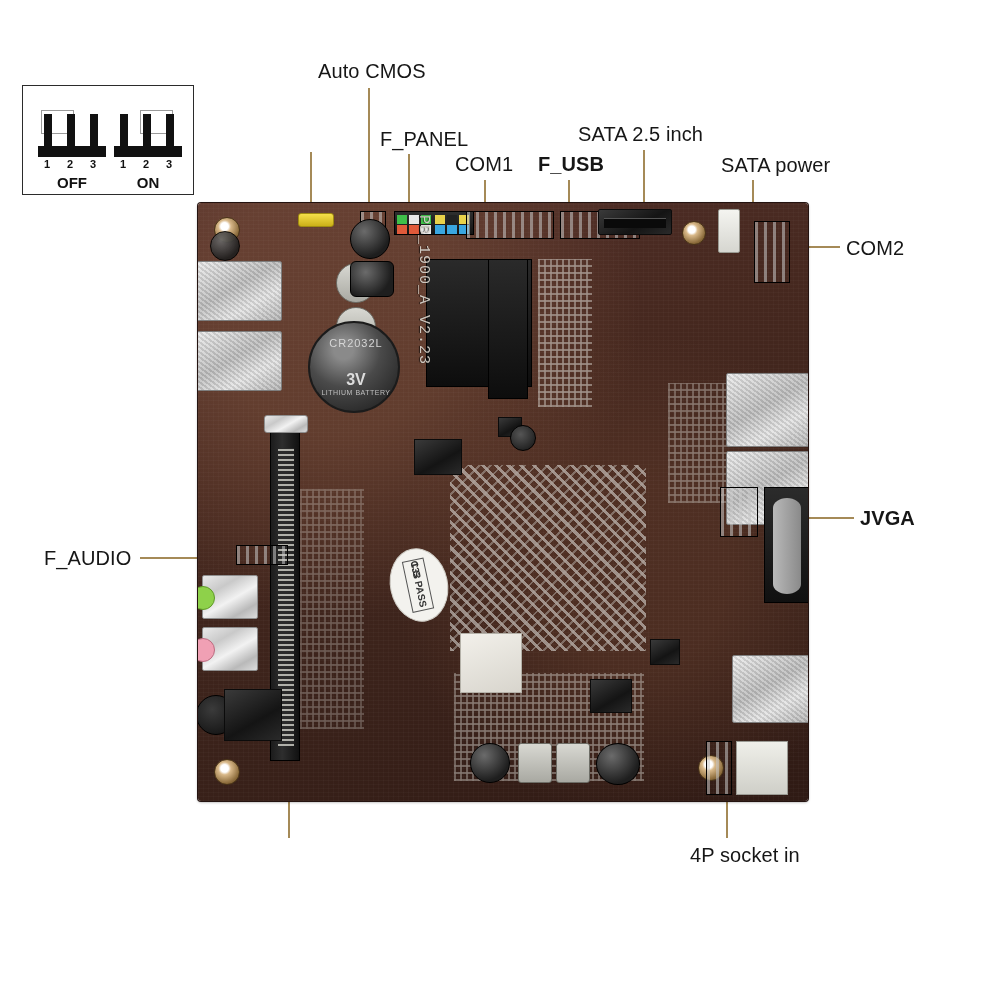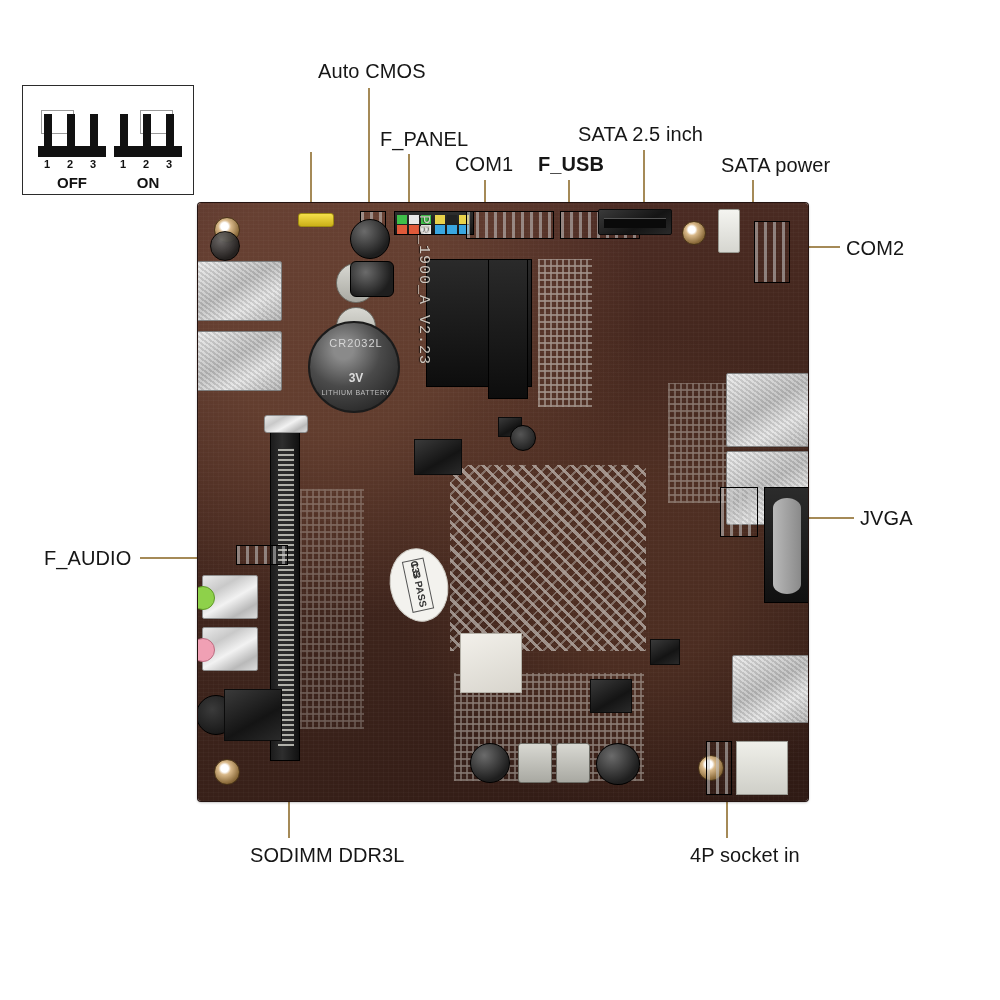--- a/index.html
+++ b/index.html
@@ -171,24 +171,23 @@
   <div class="label" style="left:318px;top:58px;">Auto CMOS</div>
 
 
   <div class="label" style="left:380px;top:126px;">F_PANEL</div>
   <div class="label" style="left:455px;top:151px;">COM1</div>
   <div class="label" style="left:538px;top:151px;font-weight:bold;">F_USB</div>
   <div class="label" style="left:578px;top:121px;">SATA 2.5 inch</div>
   <div class="label" style="left:698px;top:152px;margin-left:23px;">SATA power</div>
 
   <div class="label" style="left:846px;top:235px;">COM2</div>
-  <div class="label" style="left:860px;top:505px;">JVGA</div>
+  <div class="label" style="left:860px;top:505px;font-weight:bold;">JVGA</div>
   <div class="label" style="left:44px;top:545px;">F_AUDIO</div>
 
-  <div class="label" style="left:250px;top:842px;">SODIMM DDR3L</div>
   <div class="label" style="left:690px;top:842px;">4P socket in</div>
 
   <div class="lead v" style="left:310px;top:152px;height:58px;"></div>
   <div class="lead v" style="left:368px;top:88px;height:122px;"></div>
   <div class="lead v" style="left:408px;top:154px;height:56px;"></div>
   <div class="lead v" style="left:484px;top:180px;height:30px;"></div>
   <div class="lead v" style="left:568px;top:180px;height:30px;"></div>
   <div class="lead v" style="left:643px;top:150px;height:60px;"></div>
   <div class="lead v" style="left:752px;top:180px;height:30px;"></div>
 
@@ -243,21 +242,21 @@
 
     <div class="part cap-al" style="left:138px;top:60px;width:40px;height:40px;border-radius:50%;"></div>
     <div class="part cap-al" style="left:138px;top:104px;width:40px;height:40px;border-radius:50%;"></div>
     <div class="part cap-e" style="left:152px;top:16px;width:40px;height:40px;"></div>
     <div class="part cap-e" style="left:152px;top:58px;width:44px;height:36px;border-radius:6px;"></div>
 
     <div class="part" style="left:110px;top:118px;width:92px;height:92px;border-radius:50%;
          background:radial-gradient(circle at 38% 30%,#8a8a8a 0 12%,#4a4a4a 45%,#2a2a2a 80%,#555 100%);
          border:2px solid #1b1b1b;">
       <div style="position:absolute;left:0;top:14px;width:92px;text-align:center;font-size:11px;color:#d6d6d6;letter-spacing:1px;">CR2032L</div>
-      <div style="position:absolute;left:0;top:48px;width:92px;text-align:center;font-size:12px;font-weight:700;color:#dcdcdc;">3V</div>
+      <div style="position:absolute;left:0;top:48px;width:92px;text-align:center;font-size:16px;font-weight:700;color:#dcdcdc;">3V</div>
       <div style="position:absolute;left:0;top:66px;width:92px;text-align:center;font-size:7px;color:#bfbfbf;letter-spacing:.5px;">LITHIUM BATTERY</div>
     </div>
 
     <div class="part slot" style="left:228px;top:56px;width:106px;height:128px;"></div>
 
     <div class="part slot" style="left:290px;top:56px;width:40px;height:140px;"></div>
 
     <div class="pad-field" style="left:340px;top:56px;width:54px;height:148px;opacity:.55;"></div>
     <div class="smd-field" style="left:252px;top:262px;width:196px;height:186px;opacity:.62;"></div>
     <div class="pad-field" style="left:256px;top:470px;width:190px;height:108px;opacity:.45;"></div>

